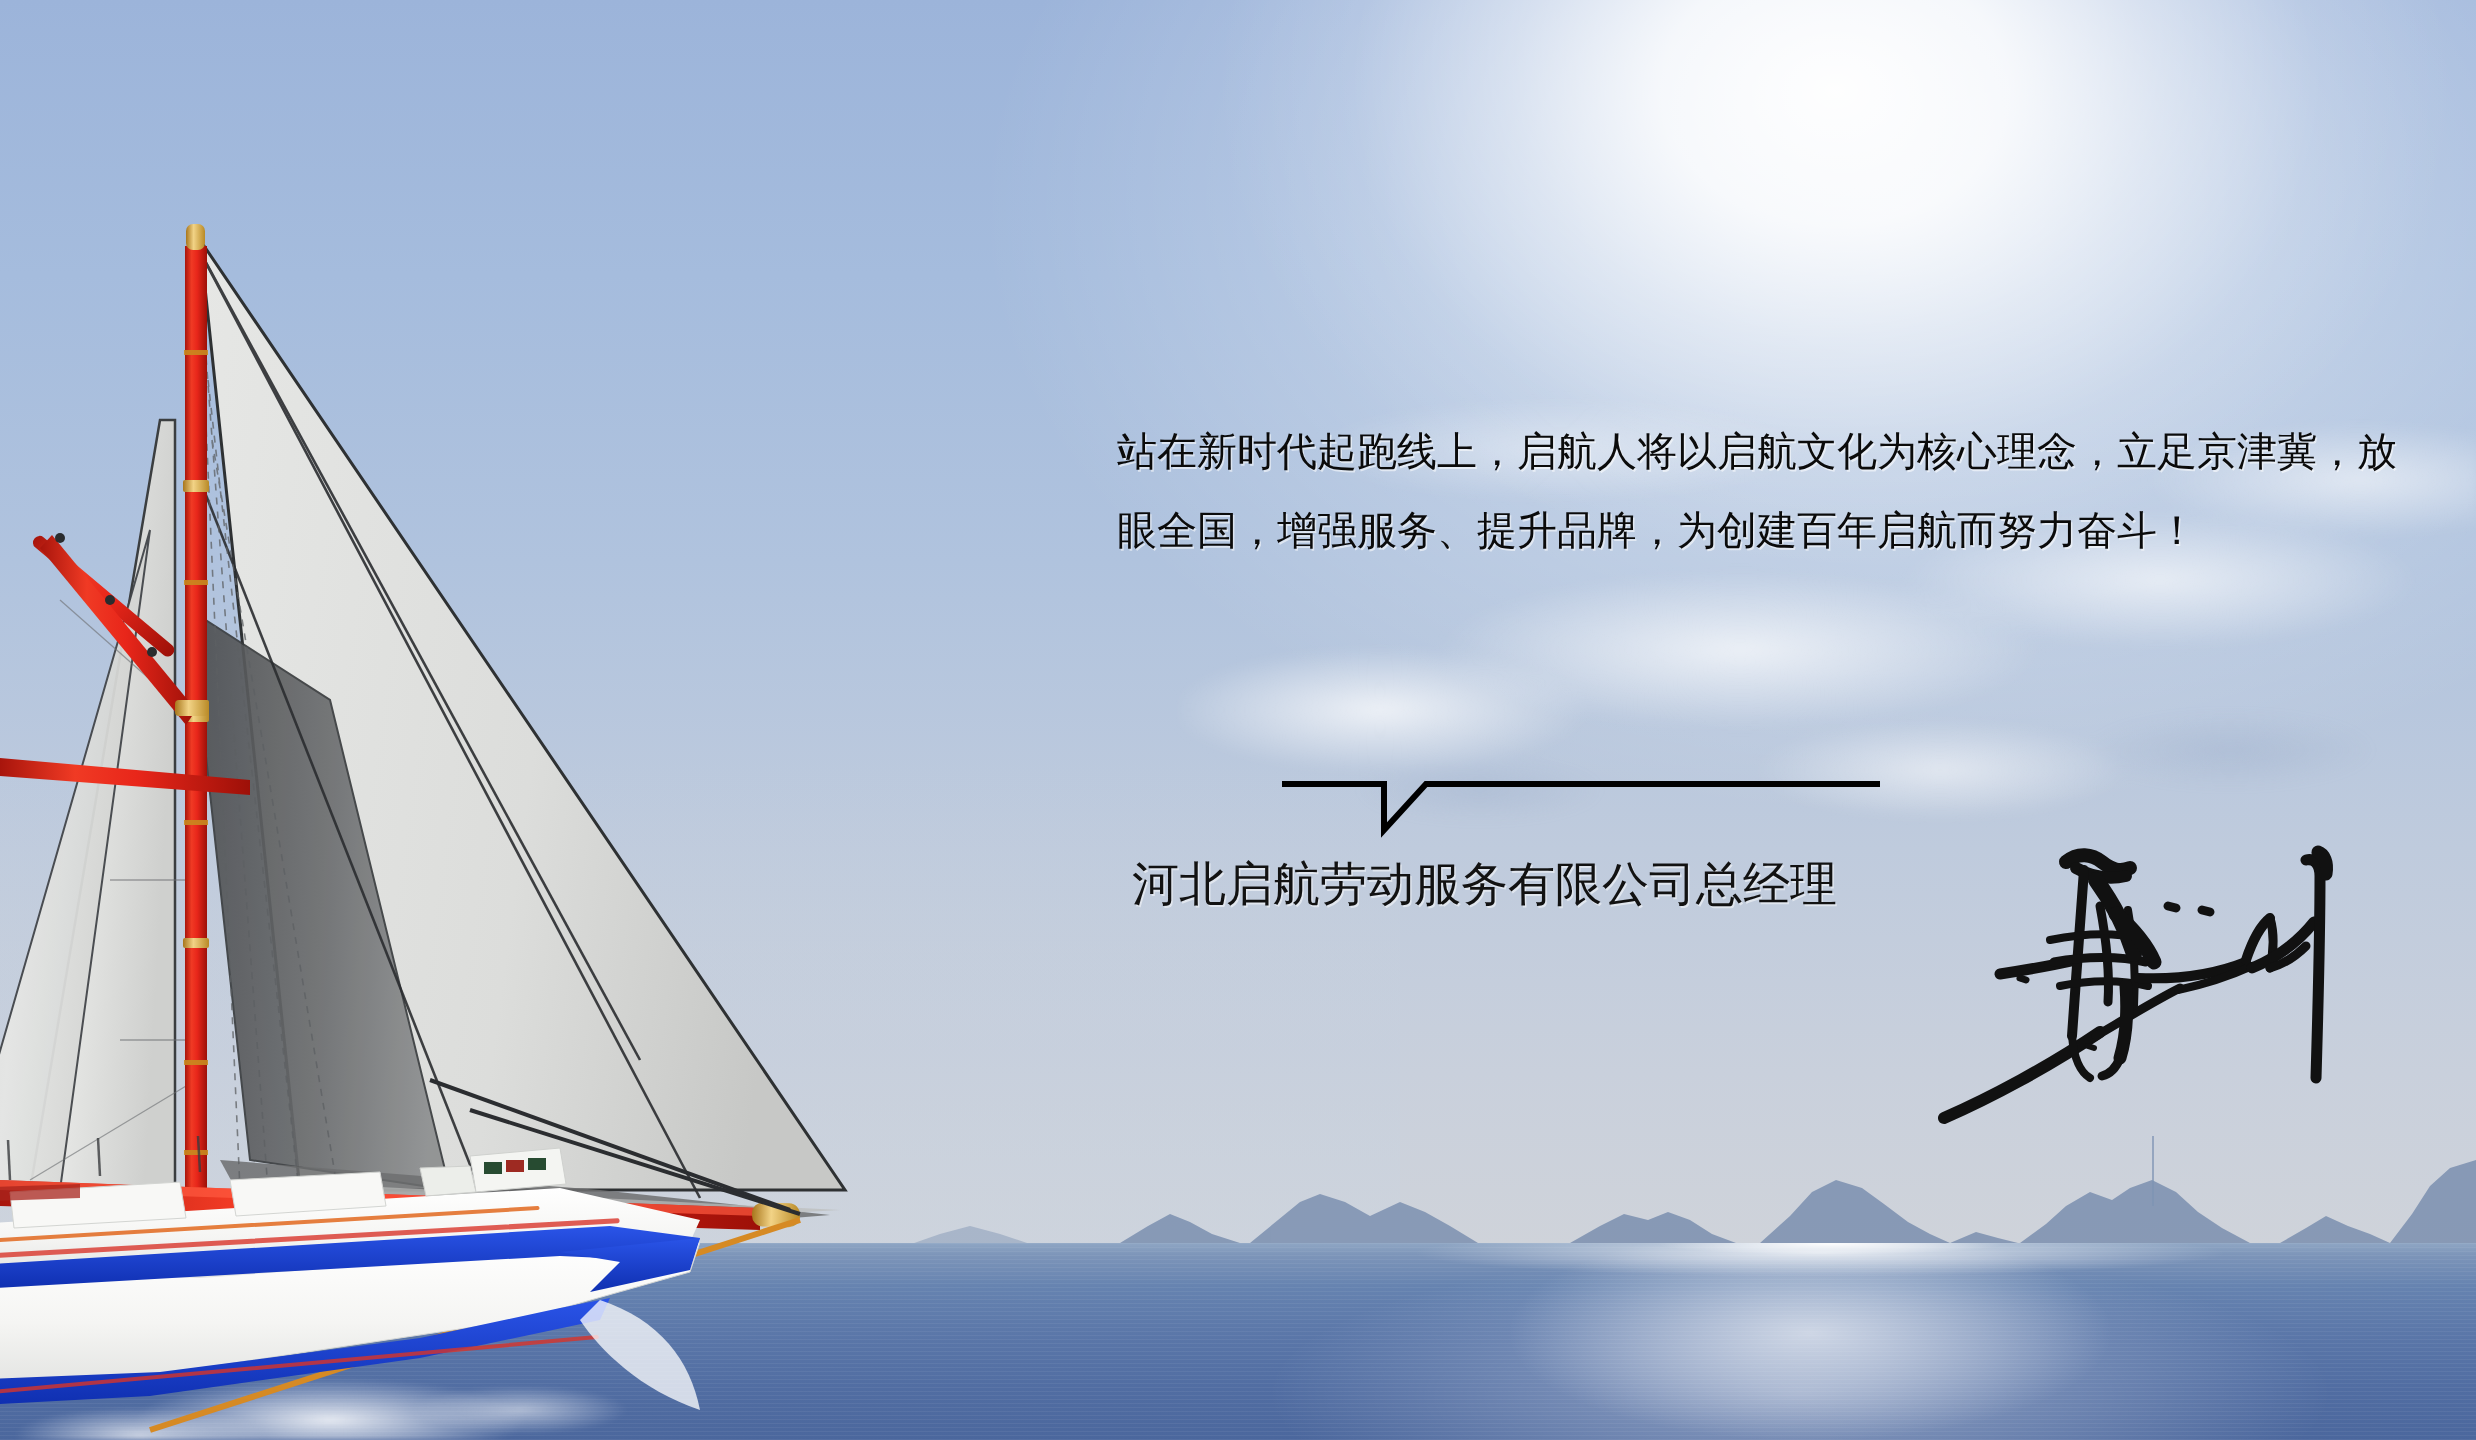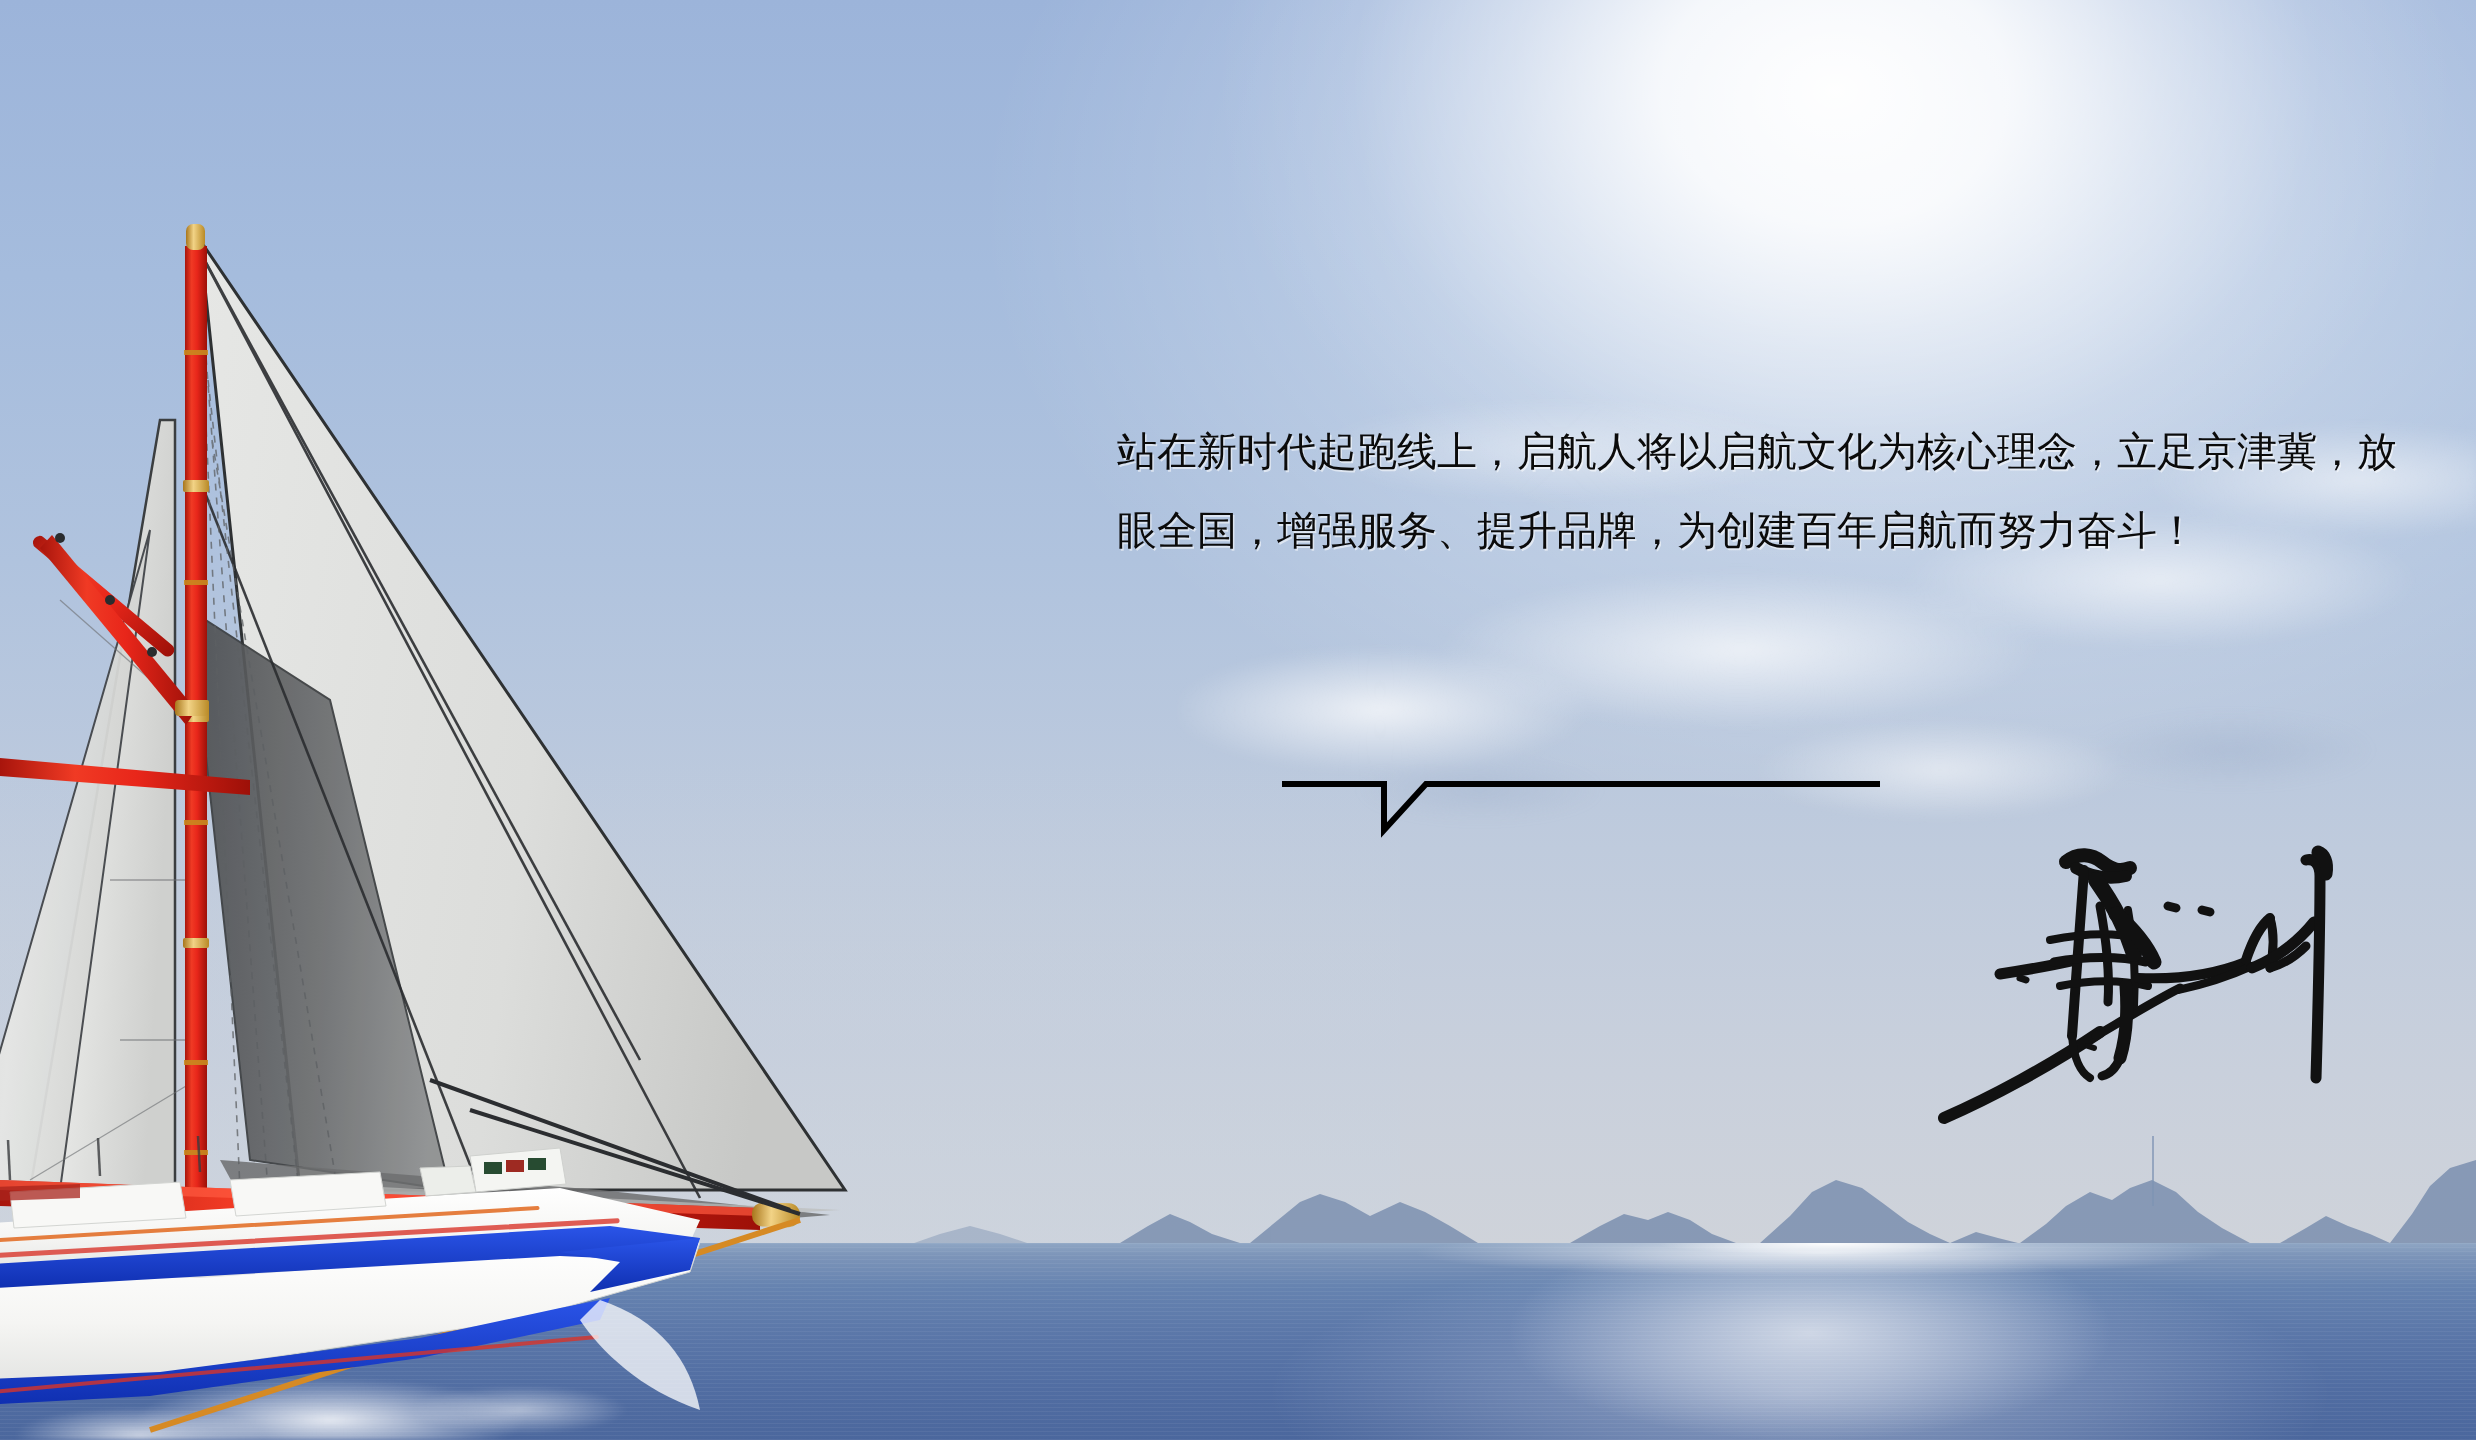--- a/index.html
+++ b/index.html
@@ -281,20 +281,21 @@
   </div>
 
   <div class="quote">站在新时代起跑线上，启航人将以启航文化为核心理念，立足京津冀，放眼全国，增强服务、提升品牌，为创建百年启航而努力奋斗！</div>
 
   <div class="divider">
     <svg width="620" height="80" viewBox="0 0 620 80">
       <path d="M2,14 L104,14 L104,60 L146,14 L600,14" fill="none" stroke="#000000" stroke-width="6" stroke-linejoin="miter" stroke-linecap="butt"></path>
     </svg>
   </div>
 
+  <div class="attribution">河北启航劳动服务有限公司总经理</div>
 
   <div class="signature">
     <svg width="520" height="380" viewBox="0 0 520 380">
       <g fill="none" stroke="#111111" stroke-linecap="round" stroke-linejoin="round">
 
         <path d="M14,308 C60,288 120,256 170,222" stroke-width="12"></path>
         <path d="M166,226 C200,206 226,190 250,178" stroke-width="9"></path>
 
         <path d="M70,164 C96,160 120,156 146,150" stroke-width="11"></path>
 

